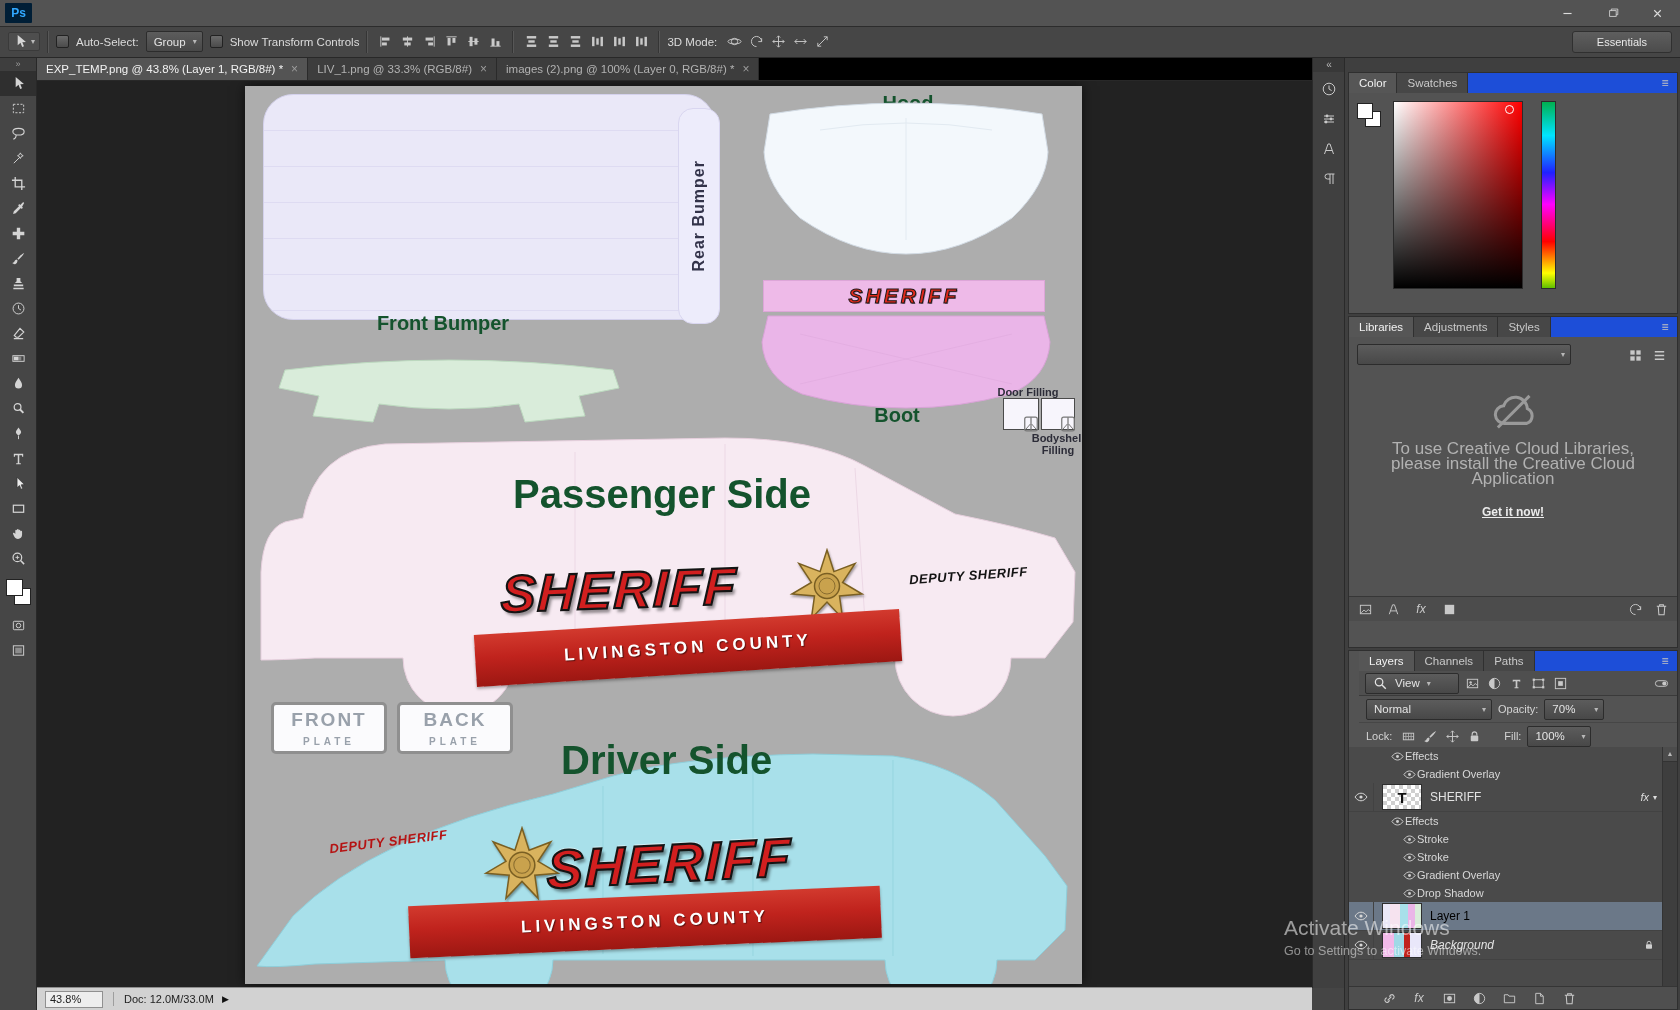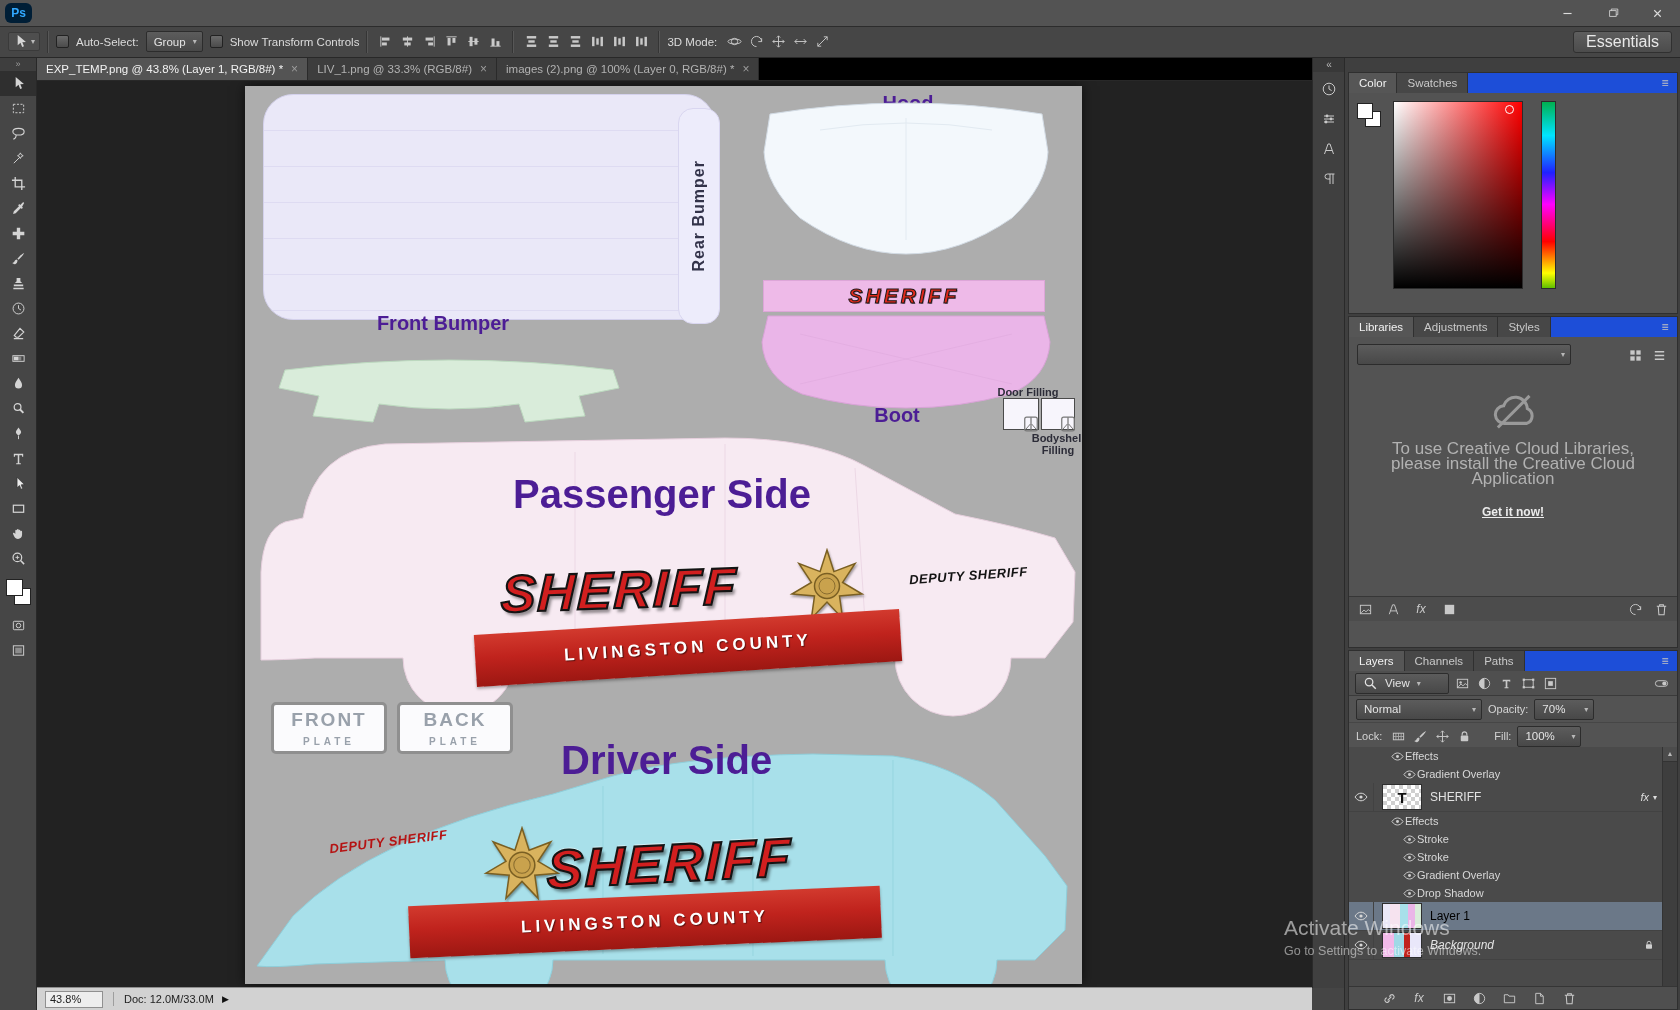--- a/index.html
+++ b/index.html
@@ -1,58 +1,58 @@
 <!DOCTYPE html>
 <html><head>
 <meta charset="utf-8">
 <style>
   html,body{margin:0;padding:0;background:#1b1b1b;font-family:"Liberation Sans",sans-serif;}
   .app{position:relative;width:1680px;height:1010px;overflow:hidden;background:#454545;-webkit-user-select:none;}
   .ic{width:15px;height:15px;display:block;}
 
   
   .menubar{position:absolute;left:0;top:0;right:0;height:26px;background:#535353;border-bottom:1px solid #2c2c2c;display:flex;align-items:center;z-index:20;}
-  .ps-logo{width:27px;height:20px;margin:0 6px 0 5px;background:#001e36;color:#31a8ff;font-weight:bold;font-size:12px;display:flex;align-items:center;justify-content:center;border-radius:6px;}
+  .ps-logo{width:27px;height:20px;margin:0 6px 0 5px;background:#001e36;color:#31a8ff;font-weight:bold;font-size:12px;display:flex;align-items:center;justify-content:center;border-radius:1px;}
   .menu-item{padding:0 9px;font-size:12.5px;color:#e8e8e8;line-height:26px;cursor:default;}
   .win-btns{margin-left:auto;display:flex;height:26px;}
   .win-btn{width:45px;height:26px;display:flex;align-items:center;justify-content:center;color:#dcdcdc;}
   .win-btn .ic{width:13px;height:13px;}
 
   
   .optionsbar{position:absolute;left:0;top:26px;right:0;height:31px;background:#464646;border-bottom:1px solid #282828;display:flex;align-items:center;padding:0 8px;gap:7px;z-index:19;}
   .sep{width:1px;height:22px;background:#353535;border-right:1px solid #575757;}
   .cb{width:11px;height:11px;background:linear-gradient(#6a6a6a,#4b4b4b);border:1px solid #222;border-radius:2px;flex:0 0 auto;}
   .opt-label{font-size:11.5px;color:#dcdcdc;white-space:nowrap;}
   .dd{height:19px;background:linear-gradient(#5c5c5c,#484848);border:1px solid #2c2c2c;border-radius:2px;display:inline-flex;align-items:center;font-size:11.5px;color:#e4e4e4;padding:0 5px 0 7px;gap:7px;white-space:nowrap;}
   .dd .arr{font-size:8px;color:#b8b8b8;}
   .icon-btn{width:20px;height:20px;display:flex;align-items:center;justify-content:center;color:#c9c9c9;border-radius:2px;}
   .icon-group{display:flex;gap:2px;align-items:center;}
   .tool-preset{display:flex;align-items:center;gap:3px;color:#d6d6d6;padding:1px 4px;border:1px solid #3a3a3a;border-radius:2px;background:#4e4e4e;}
-  .workspace-btn{margin-left:auto;height:20px;padding:0 12px;background:linear-gradient(#5e5e5e,#4c4c4c);border:1px solid #303030;border-radius:3px;color:#e8e8e8;font-size:16px;display:flex;align-items:center;}
+  .workspace-btn{margin-left:auto;height:20px;padding:0 24px;background:linear-gradient(#5e5e5e,#4c4c4c);border:1px solid #303030;border-radius:3px;color:#e8e8e8;font-size:11px;display:flex;align-items:center;}
 
   
   .tabrow{position:absolute;left:37px;top:58px;width:1275px;height:22px;background:#000000;border-bottom:1px solid #282828;display:flex;z-index:5;}
   .tab{display:inline-flex;align-items:center;height:22px;padding:0 9px;font-size:11.5px;background:#3d3d3d;color:#b2b2b2;border-right:1px solid #2a2a2a;white-space:nowrap;}
   .tab.active{background:#545454;color:#f2f2f2;}
   .tab .close{margin-left:8px;color:#9c9c9c;font-size:12px;line-height:1;}
 
   
   .toolbar{position:absolute;left:0;top:58px;width:36px;bottom:0;background:#464646;border-right:1px solid #282828;z-index:6;}
   .toolbar-head{height:13px;background:#3e3e3e;color:#9d9d9d;font-size:9px;text-align:center;line-height:13px;}
   .tool{width:36px;height:25px;display:flex;align-items:center;justify-content:center;color:#d4d4d4;border:0;background:transparent;padding:0;}
   .tool.active{background:#2f2f2f;}
   .fgbg{position:relative;width:36px;height:36px;margin-top:6px;}
   .fgbg .fg{position:absolute;left:6px;top:2px;width:15px;height:15px;background:#fff;border:1px solid #222;z-index:2;}
   .fgbg .bg{position:absolute;left:14px;top:11px;width:15px;height:15px;background:#fff;border:1px solid #222;}
 
   
   .pasteboard{position:absolute;left:37px;top:80px;width:1275px;height:908px;background:#222;}
   .doc{position:absolute;left:245px;top:86px;width:837px;height:898px;background:#adadad;box-shadow:0 0 12px rgba(0,0,0,.6);overflow:hidden;}
   .doc *{position:absolute;}
-  .part-label{font-weight:600;color:#4c1d95;white-space:nowrap;}
+  .part-label{font-weight:600;color:#14532d;white-space:nowrap;}
   .lbl20{font-size:20px;}
   .lbl40{font-size:40px;}
   .lbl11{font-size:11px;font-weight:600;color:#2c2c38;}
   .roof{left:18px;top:8px;width:450px;height:224px;background:#eae8f8;border:1px solid #d4d1ec;border-radius:30px;
         background-image:repeating-linear-gradient(180deg,transparent 0 35px,#dedbf2 35px 36px);}
   .rear-bumper{left:433px;top:22px;width:40px;height:214px;background:#edecfb;border:1px solid #d9d6f0;border-radius:15px;
         display:flex;align-items:center;justify-content:center;}
   .rear-bumper span{position:static;writing-mode:vertical-rl;transform:rotate(180deg);font-size:16px;font-weight:600;color:#33334a;letter-spacing:1px;}
   .svg-part{overflow:visible;}
   .sheriff-band{left:518px;top:194px;width:280px;height:30px;background:#eebae8;border:1px solid #dda6d8;display:flex;align-items:center;justify-content:center;}
@@ -95,21 +95,21 @@
   #panel-libraries{top:258px;height:330px;}
   .lib-body{position:relative;height:284px;}
   .lib-combo{position:absolute;left:8px;top:7px;width:200px;}
   .lib-viewbtns{position:absolute;right:8px;top:8px;display:flex;gap:4px;color:#c5c5c5;}
   .cc-cloud{position:absolute;left:50%;top:52px;transform:translateX(-50%);color:#9a9a9a;}
   .cc-cloud .ic{width:58px;height:44px;}
   .cc-msg{position:absolute;left:0;right:0;top:104px;text-align:center;font-size:17px;color:#b2b2b2;line-height:15px;}
   .cc-link{position:absolute;left:0;right:0;top:168px;text-align:center;font-size:12px;color:#ececec;font-weight:bold;text-decoration:underline;}
   .lib-footer{position:absolute;left:0;right:0;bottom:0;height:24px;background:#4c4c4c;border-top:1px solid #373737;display:flex;align-items:center;padding:0 6px;gap:6px;color:#c2c2c2;}
   .lib-footer .right{margin-left:auto;display:flex;gap:6px;}
-  #panel-layers{top:592px;bottom:0;}
+  #panel-layers{top:592px;bottom:0;padding-left:10px;}
   .filter-row{height:24px;background:#4f4f4f;border-bottom:1px solid #3a3a3a;display:flex;align-items:center;padding:0 6px;gap:3px;}
   .blend-row,.lock-row{height:26px;display:flex;align-items:center;padding:0 7px;gap:6px;border-bottom:1px solid #464646;}
   .small-label{font-size:11px;color:#d4d4d4;}
   .layer-list{position:absolute;left:0;right:0;top:96px;bottom:22px;background:#4a4a4a;overflow:hidden;padding-right:14px;}
   .list-scrollbar{position:absolute;right:0;top:0;bottom:0;width:14px;background:#3e3e3e;border-left:1px solid #333;}
   .scroll-up{height:14px;background:#4c4c4c;color:#b9b9b9;font-size:7px;text-align:center;line-height:14px;border-bottom:1px solid #333;}
   .effect-row{height:18px;display:flex;align-items:center;font-size:11px;color:#d8d8d8;}
   .effect-row .eye{width:16px;display:flex;justify-content:center;color:#cfcfcf;}
   .effect-row.header{padding-left:40px;}
   .effect-row.item{padding-left:52px;}

